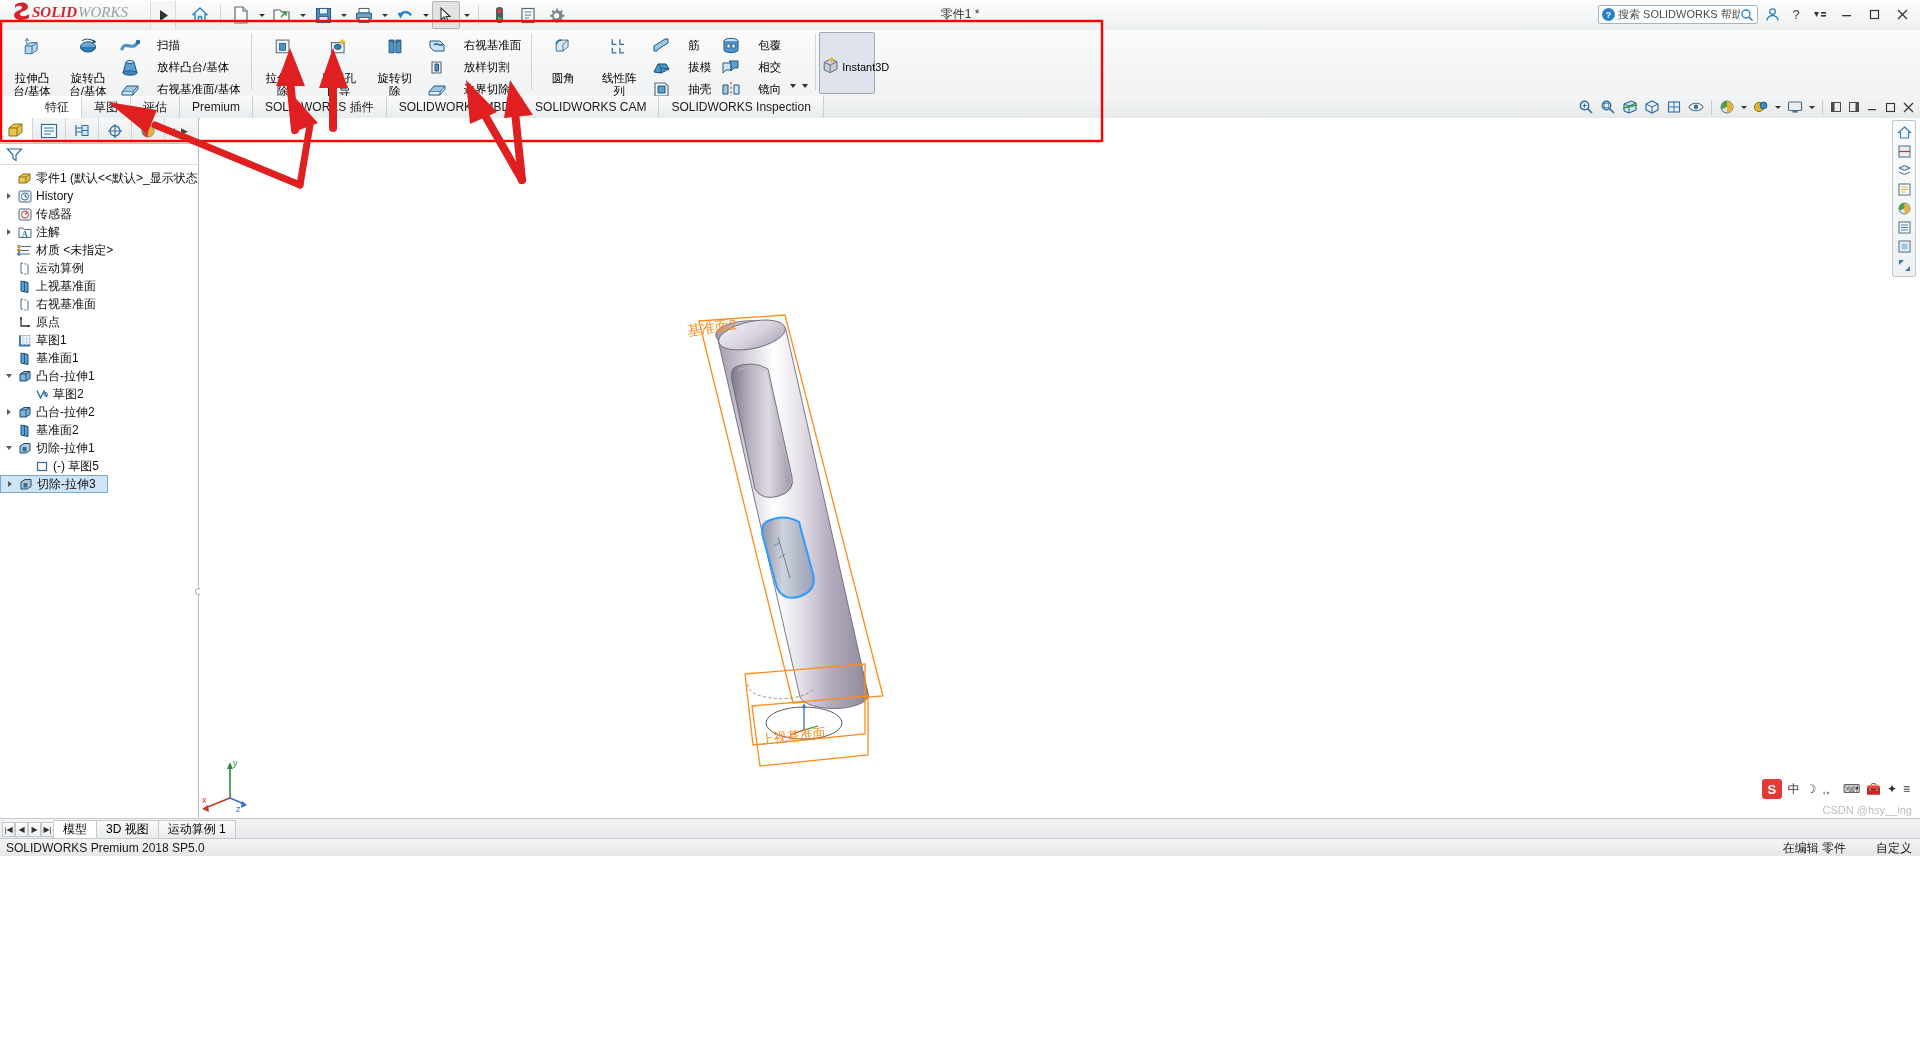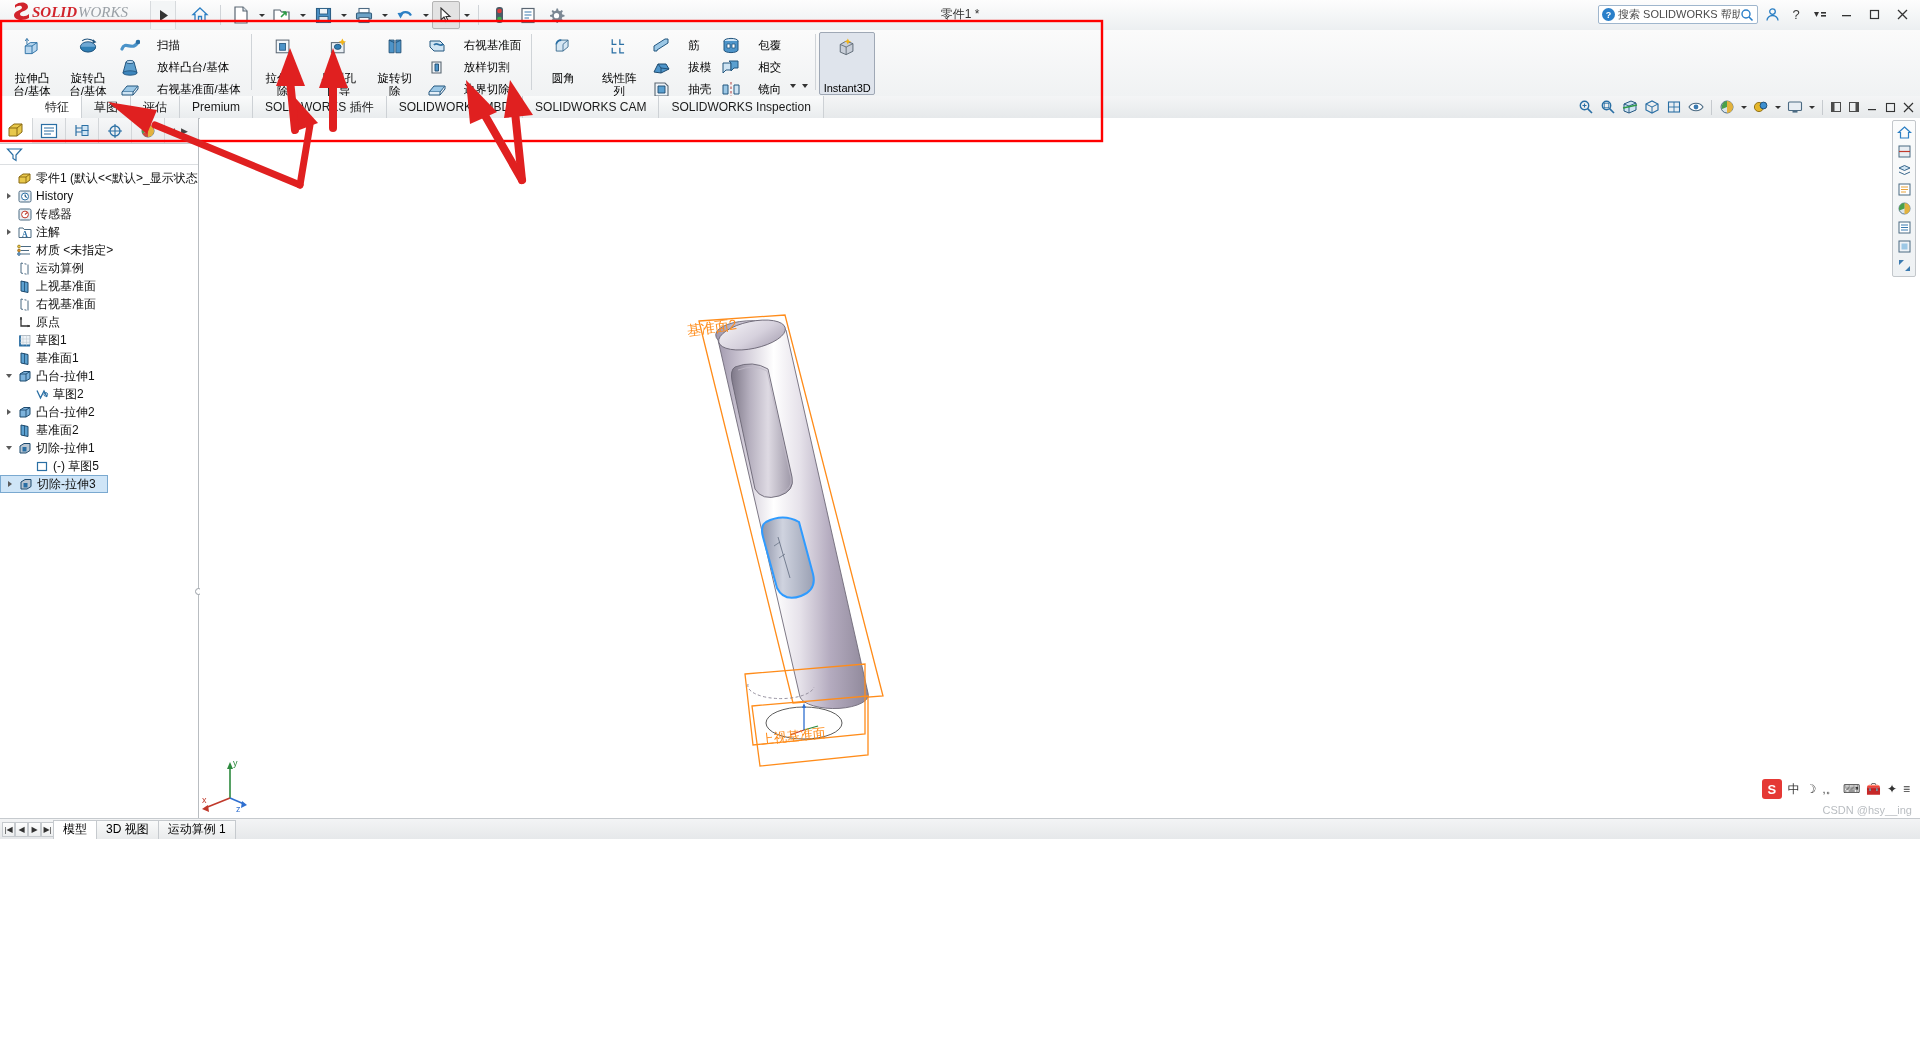--- a/index.html
+++ b/index.html
@@ -66,21 +66,21 @@
   .col-small{display:flex;flex-direction:column;padding-top:2px;}
   .sm-btn{
     height:20px;display:flex;align-items:center;gap:16px;padding:0 5px 0 2px;
     border:1px solid transparent;border-radius:2px;white-space:nowrap;
   }
   .sm-btn .lbl{font-size:11.5px;}
   .ico{width:22px;height:20px;display:flex;align-items:center;justify-content:center;flex:none;}
   .ico svg{display:block;}
   .i3d{
     width:56px;min-height:62px;background:#dfe4ec;border:1px solid #9fa8b5;border-radius:2px;
-    display:flex;flex-direction:column;align-items:center;padding-top:4px;box-sizing:border-box;gap:22px;
+    display:flex;align-items:center;padding-top:4px;box-sizing:border-box;
   }
   .i3d .lbl{font-size:11px;margin-top:3px;}
   .caret-row{display:flex;align-items:flex-end;height:62px;}
   .caret{width:12px;height:16px;display:flex;align-items:center;justify-content:center;}
   .caret::after{content:"";border-left:3.5px solid transparent;border-right:3.5px solid transparent;border-top:4px solid #333;}
 
   
   .tabbar{
     position:absolute;left:0;top:96px;width:1920px;height:22px;
     background:linear-gradient(#f4f5f6,#e6e9eb);border-bottom:1px solid #c6cace;
@@ -1062,20 +1062,27 @@
       <div class="nav-a">|◀</div>
       <div class="nav-a">◀</div>
       <div class="nav-a">▶</div>
       <div class="nav-a">▶|</div>
     </div>
     <div class="btab active">模型</div>
     <div class="btab">3D 视图</div>
     <div class="btab">运动算例 1</div>
   </div>
 
+  <div class="statusbar">
+    <span>SOLIDWORKS Premium 2018 SP5.0</span>
+    <div class="sb-right">
+      <span>在编辑 零件</span>
+      <span>自定义</span>
+    </div>
+  </div>
 
   <svg class="overlay">
 
     <rect x="1" y="21" width="1101" height="120" fill="none" stroke="#ff0000" stroke-width="2.4"></rect>
 
     <g>
       <path d="M300,185 L155,125" stroke="#e02020" stroke-width="7" stroke-linecap="round"></path>
       <polygon points="108,102 157,110 147,134" fill="#e02020"></polygon>
     </g>
 

